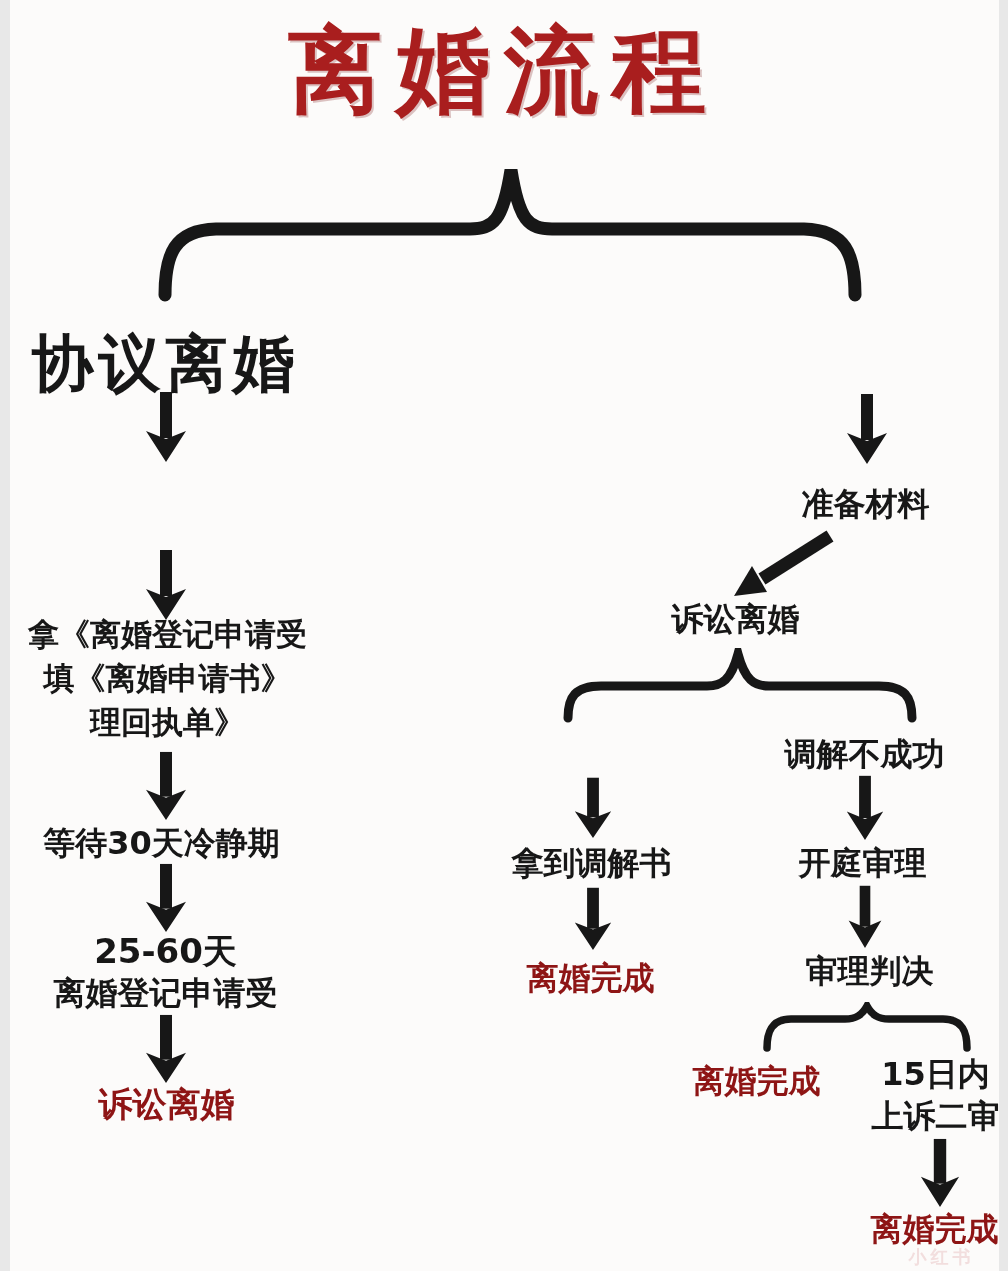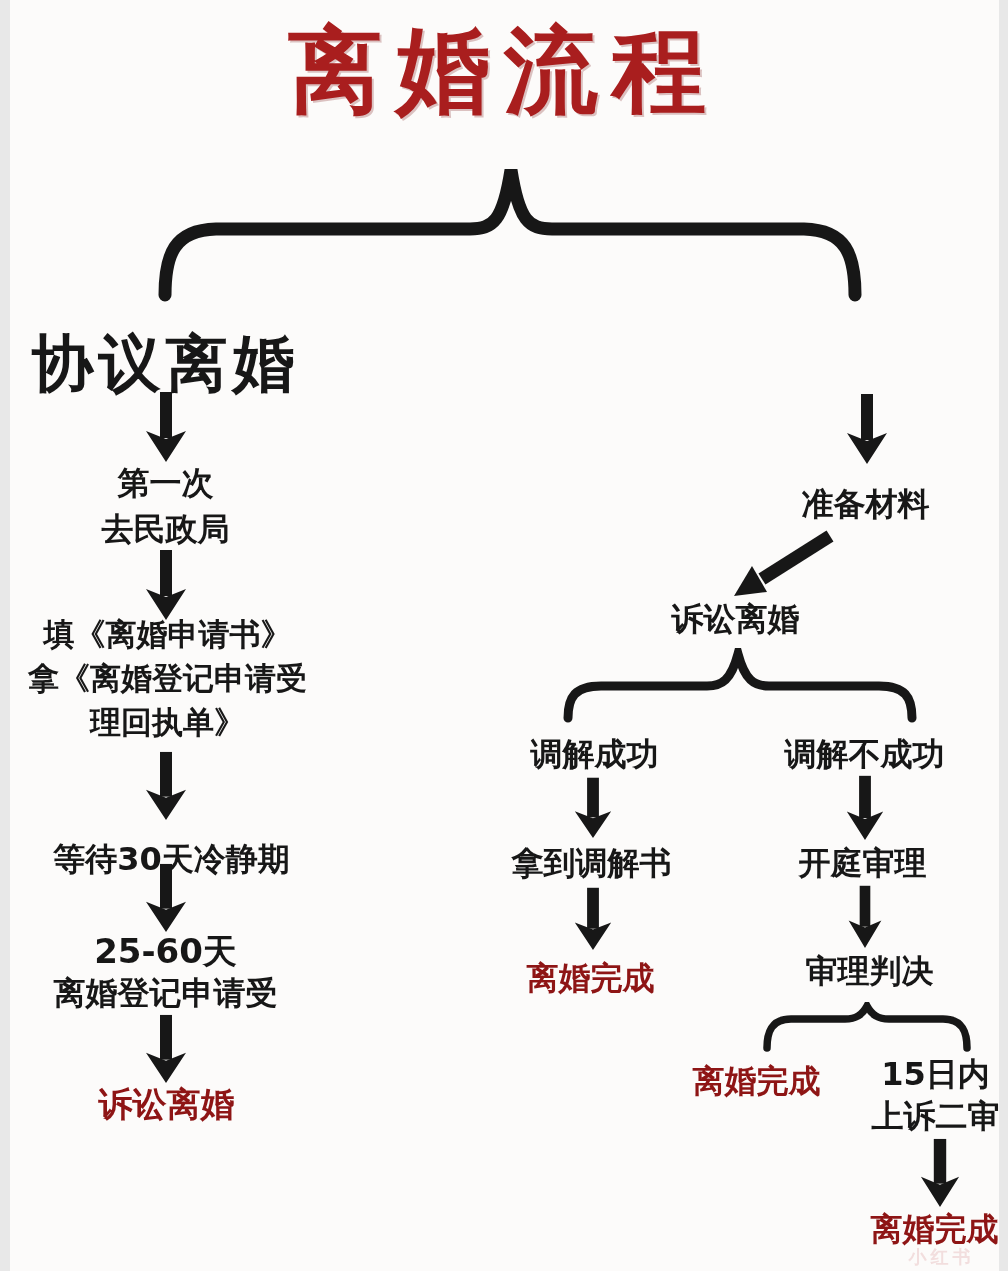--- a/index.html
+++ b/index.html
@@ -58,46 +58,42 @@
 
   <div class="node hdr" style="left:156px;top:322px;">协议离婚</div>
 
   <div class="gfx center arr" style="left:156px;top:390px;">
     <svg width="44" height="72" viewBox="0 0 44 72">
         <line x1="22" y1="2" x2="22" y2="48" stroke-width="12"></line>
         <path d="M22 72 L2 41 L22 49 L42 41 Z"></path>
       </svg>
   </div>
 
-  <div class="node t32 lh46" style="left:156px;top:460px;">
-    <div>第一次</div>
-    <div>去民政局</div>
-  </div>
 
   <div class="gfx center arr" style="left:156px;top:548px;">
     <svg width="44" height="72" viewBox="0 0 44 72">
         <line x1="22" y1="2" x2="22" y2="48" stroke-width="12"></line>
         <path d="M22 72 L2 41 L22 49 L42 41 Z"></path>
       </svg>
   </div>
 
   <div class="node t31" style="left:158px;top:612px;">
+    <div>拿《离婚登记申请受</div>
     <div>填《离婚申请书》</div>
-    <div>拿《离婚登记申请受</div>
     <div>理回执单》</div>
   </div>
 
   <div class="gfx center arr" style="left:156px;top:750px;">
     <svg width="44" height="70" viewBox="0 0 44 72" preserveAspectRatio="none">
         <line x1="22" y1="2" x2="22" y2="48" stroke-width="12"></line>
         <path d="M22 72 L2 41 L22 49 L42 41 Z"></path>
       </svg>
   </div>
 
-  <div class="node t32" style="left:162px;top:822px;margin-top:16px;">等待30天冷静期</div>
+  <div class="node t32" style="left:152px;top:822px;">等待30天冷静期</div>
 
   <div class="gfx center arr" style="left:156px;top:862px;">
     <svg width="44" height="70" viewBox="0 0 44 72" preserveAspectRatio="none">
         <line x1="22" y1="2" x2="22" y2="48" stroke-width="12"></line>
         <path d="M22 72 L2 41 L22 49 L42 41 Z"></path>
       </svg>
   </div>
 
   <div class="node t34 lh42" style="left:156px;top:930px;">
     <div>25-60天</div>
@@ -131,21 +127,20 @@
   </div>
 
   <div class="node t32" style="left:726px;top:598px;">诉讼离婚</div>
 
   <div class="gfx brace" style="left:545px;top:648px;">
     <svg width="370" height="75" viewBox="0 0 370 75">
       <path d="M 13 70 C 13 49, 20 38, 46 38 L 152 38 C 167 38, 176 32, 183 6 C 190 32, 199 38, 214 38 L 324 38 C 350 38, 357 49, 357 70" stroke-width="9"></path>
     </svg>
   </div>
 
-  <div class="node t32" style="left:585px;top:733px;">调解成功</div>
 
   <div class="gfx center arr" style="left:583px;top:776px;">
     <svg width="40" height="62" viewBox="0 0 44 72" preserveAspectRatio="none">
         <line x1="22" y1="2" x2="22" y2="48" stroke-width="13"></line>
         <path d="M22 72 L2 41 L22 49 L42 41 Z"></path>
       </svg>
   </div>
 
   <div class="node t32" style="left:582px;top:842px;">拿到调解书</div>
 

